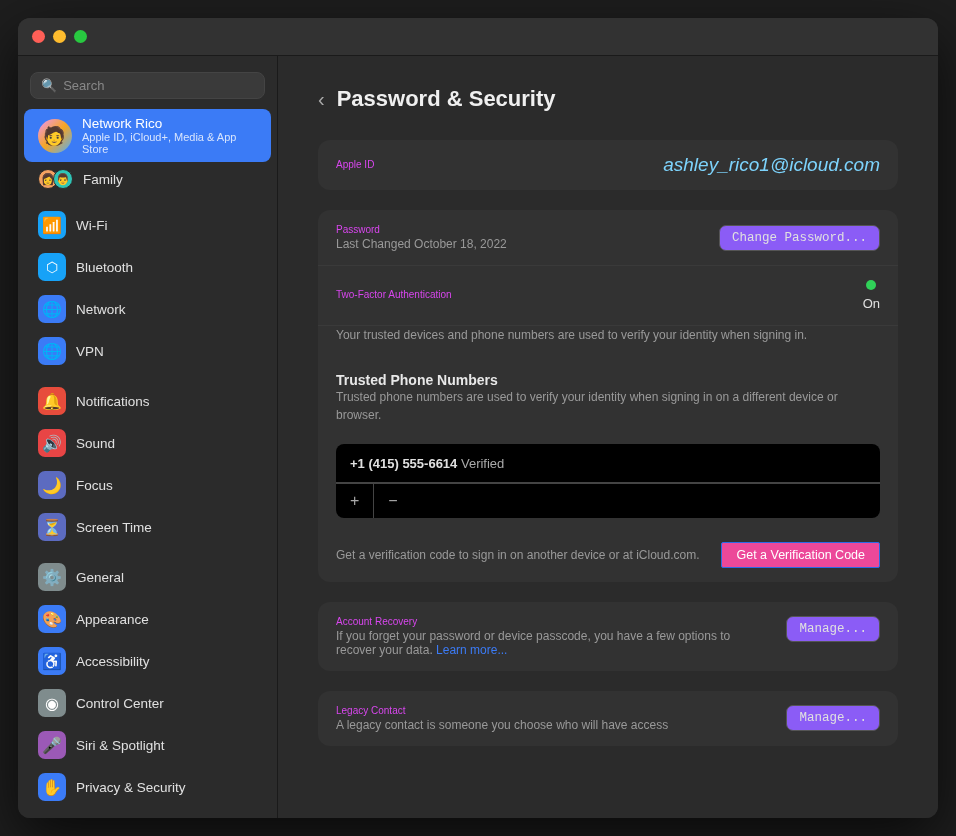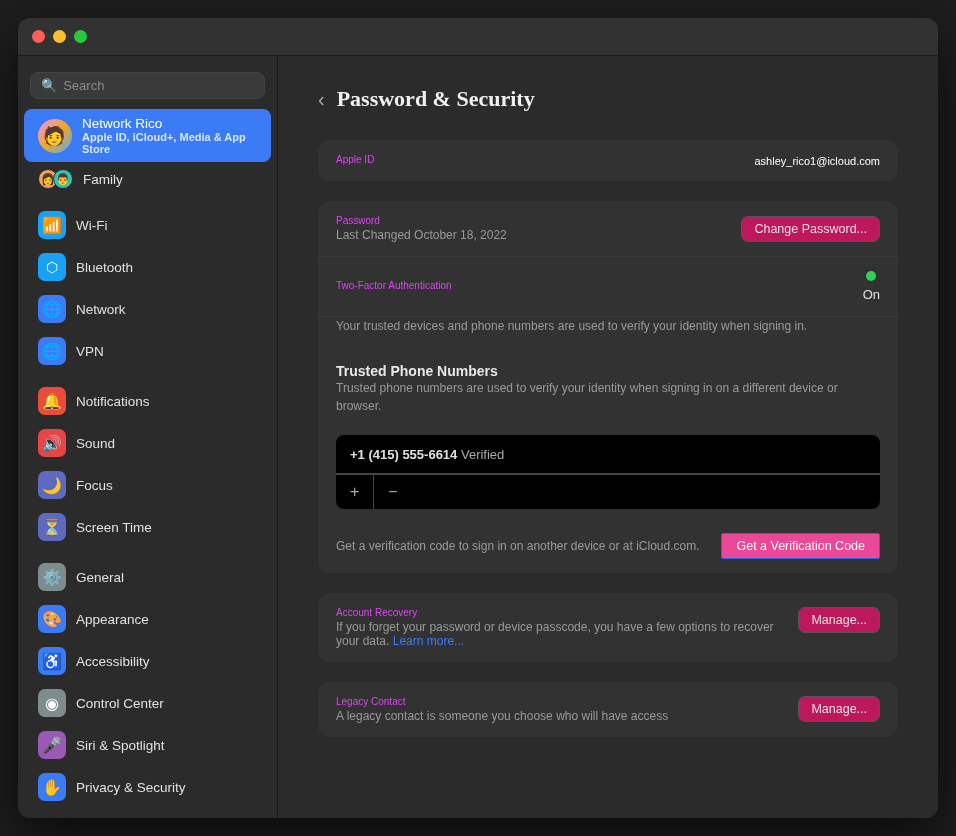--- a/index.html
+++ b/index.html
@@ -99,21 +99,21 @@
       padding: 7px 14px;
       gap: 10px;
       cursor: pointer;
       border-radius: 8px;
       margin: 0 6px;
       color: #e0e0e0;
       font-size: 13.5px;
     }
     .sidebar-item.active { background: #3b7bf6; color: white; }
     .sidebar-item.active .sidebar-label { color: white; }
-    .sidebar-item.active .sidebar-sublabel { color: rgba(255,255,255,0.8); font-weight: bold; }
+    .sidebar-item.active .sidebar-sublabel { color: rgba(255,255,255,0.8); }
 
     .sidebar-item-icon {
       width: 28px;
       height: 28px;
       border-radius: 7px;
       display: flex;
       align-items: center;
       justify-content: center;
       font-size: 16px;
       flex-shrink: 0;
@@ -187,21 +187,20 @@
       color: #aaa;
       font-size: 20px;
       cursor: pointer;
       padding: 0;
       line-height: 1;
     }
     .page-title {
       font-size: 22px;
       font-weight: 600;
       color: #f0f0f0;
-      font-family: Liberation Serif, serif;
     }
 
     .section-card {
       background: #323232;
       border-radius: 12px;
       margin-bottom: 20px;
       overflow: hidden;
     }
     .section-row {
       display: flex;
@@ -217,36 +216,38 @@
       font-size: 10px;
       font-weight: 400;
       color: #d946ef;
       margin-bottom: 2px;
     }
     .row-subtitle {
       font-size: 12px;
       color: #999;
     }
     .row-value {
-      font-size: 11px;
-      color: #ffffff;
+      font-size: 19px;
+      color: #7dd3fc;
+      font-style: italic;
     }
     .row-action {
       margin-left: 14px;
     }
 
     .mac-button {
-      background: #be185d;
+      background: #8b5cf6;
       border: 1px solid #555;
       border-radius: 7px;
       color: #e0e0e0;
       font-size: 12.5px;
       padding: 5px 12px;
       cursor: pointer;
       white-space: nowrap;
+      font-family: Liberation Mono, monospace;
     }
 
     .mac-button-blue {
       background: #ec4899;
       border: 1px solid #2a6ae8;
       border-radius: 2px;
       color: white;
       font-size: 12.5px;
       padding: 5px 14px;
       cursor: pointer;

